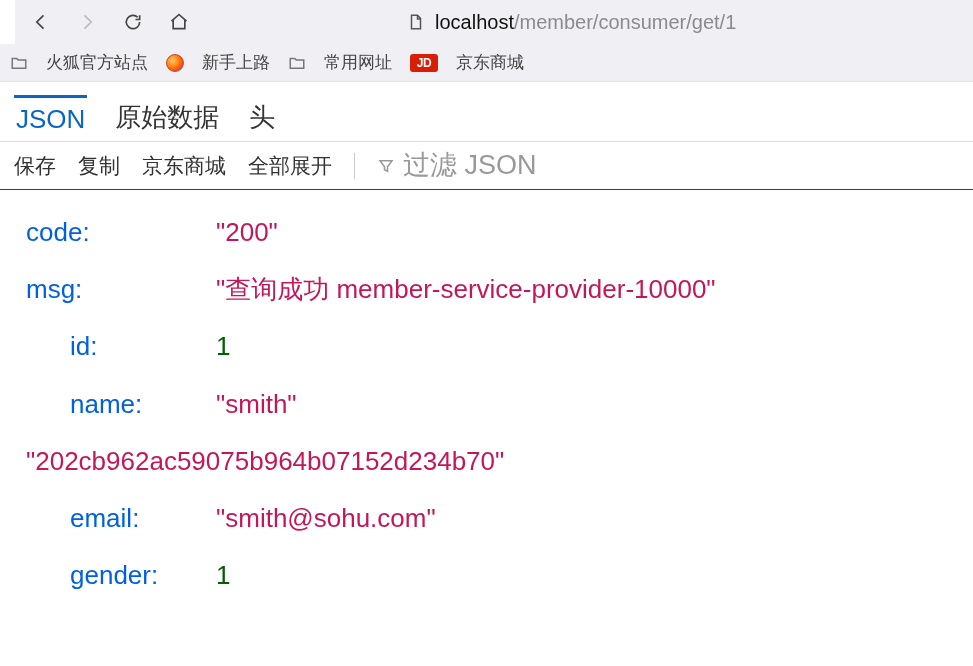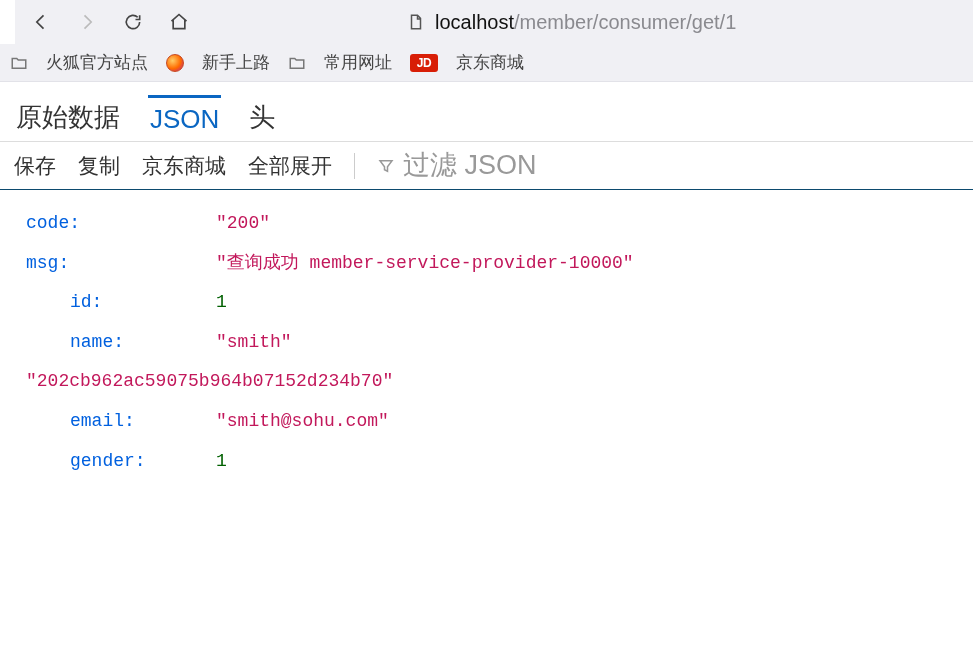--- a/index.html
+++ b/index.html
@@ -108,22 +108,22 @@
       display: flex; align-items: center; gap: 8px; color: #999;
     }
     .filter-icon { width: 18px; height: 18px; color: #999; }
     .filter-input {
       border: none; outline: none; font-size: 27px; color: #4c1d95;
       background: transparent; width: 200px;
     }
     .filter-input::placeholder { color: #999; }
     
     .json-tree {
-      font-family: Liberation Mono, monospace;
-      font-size: 18px;
+      font-family: Liberation Sans, sans-serif;
+      font-size: 26px;
       padding: 14px 6px 10px 26px;
       line-height: 2.2;
     }
     .row {
       display: flex;
       align-items: baseline;
     }
     .twisty {
       width: 20px;
       display: inline-flex;
@@ -190,22 +190,22 @@
       </svg>
     <span>常用网址</span>
   </div>
   <div class="bm-item">
     <span class="jd-icon">JD</span>
     <span>京东商城</span>
   </div>
 </div>
 
 <div class="json-tabs">
+  <div class="json-tab active">JSON</div>
   <div class="json-tab">原始数据</div>
-  <div class="json-tab active">JSON</div>
   <div class="json-tab">头</div>
 </div>
 
 <div class="action-bar">
   <span>保存</span>
   <span>复制</span>
   <span>京东商城</span>
   <span>全部展开</span>
   <span class="action-divider"></span>
   <span class="filter-wrap">

